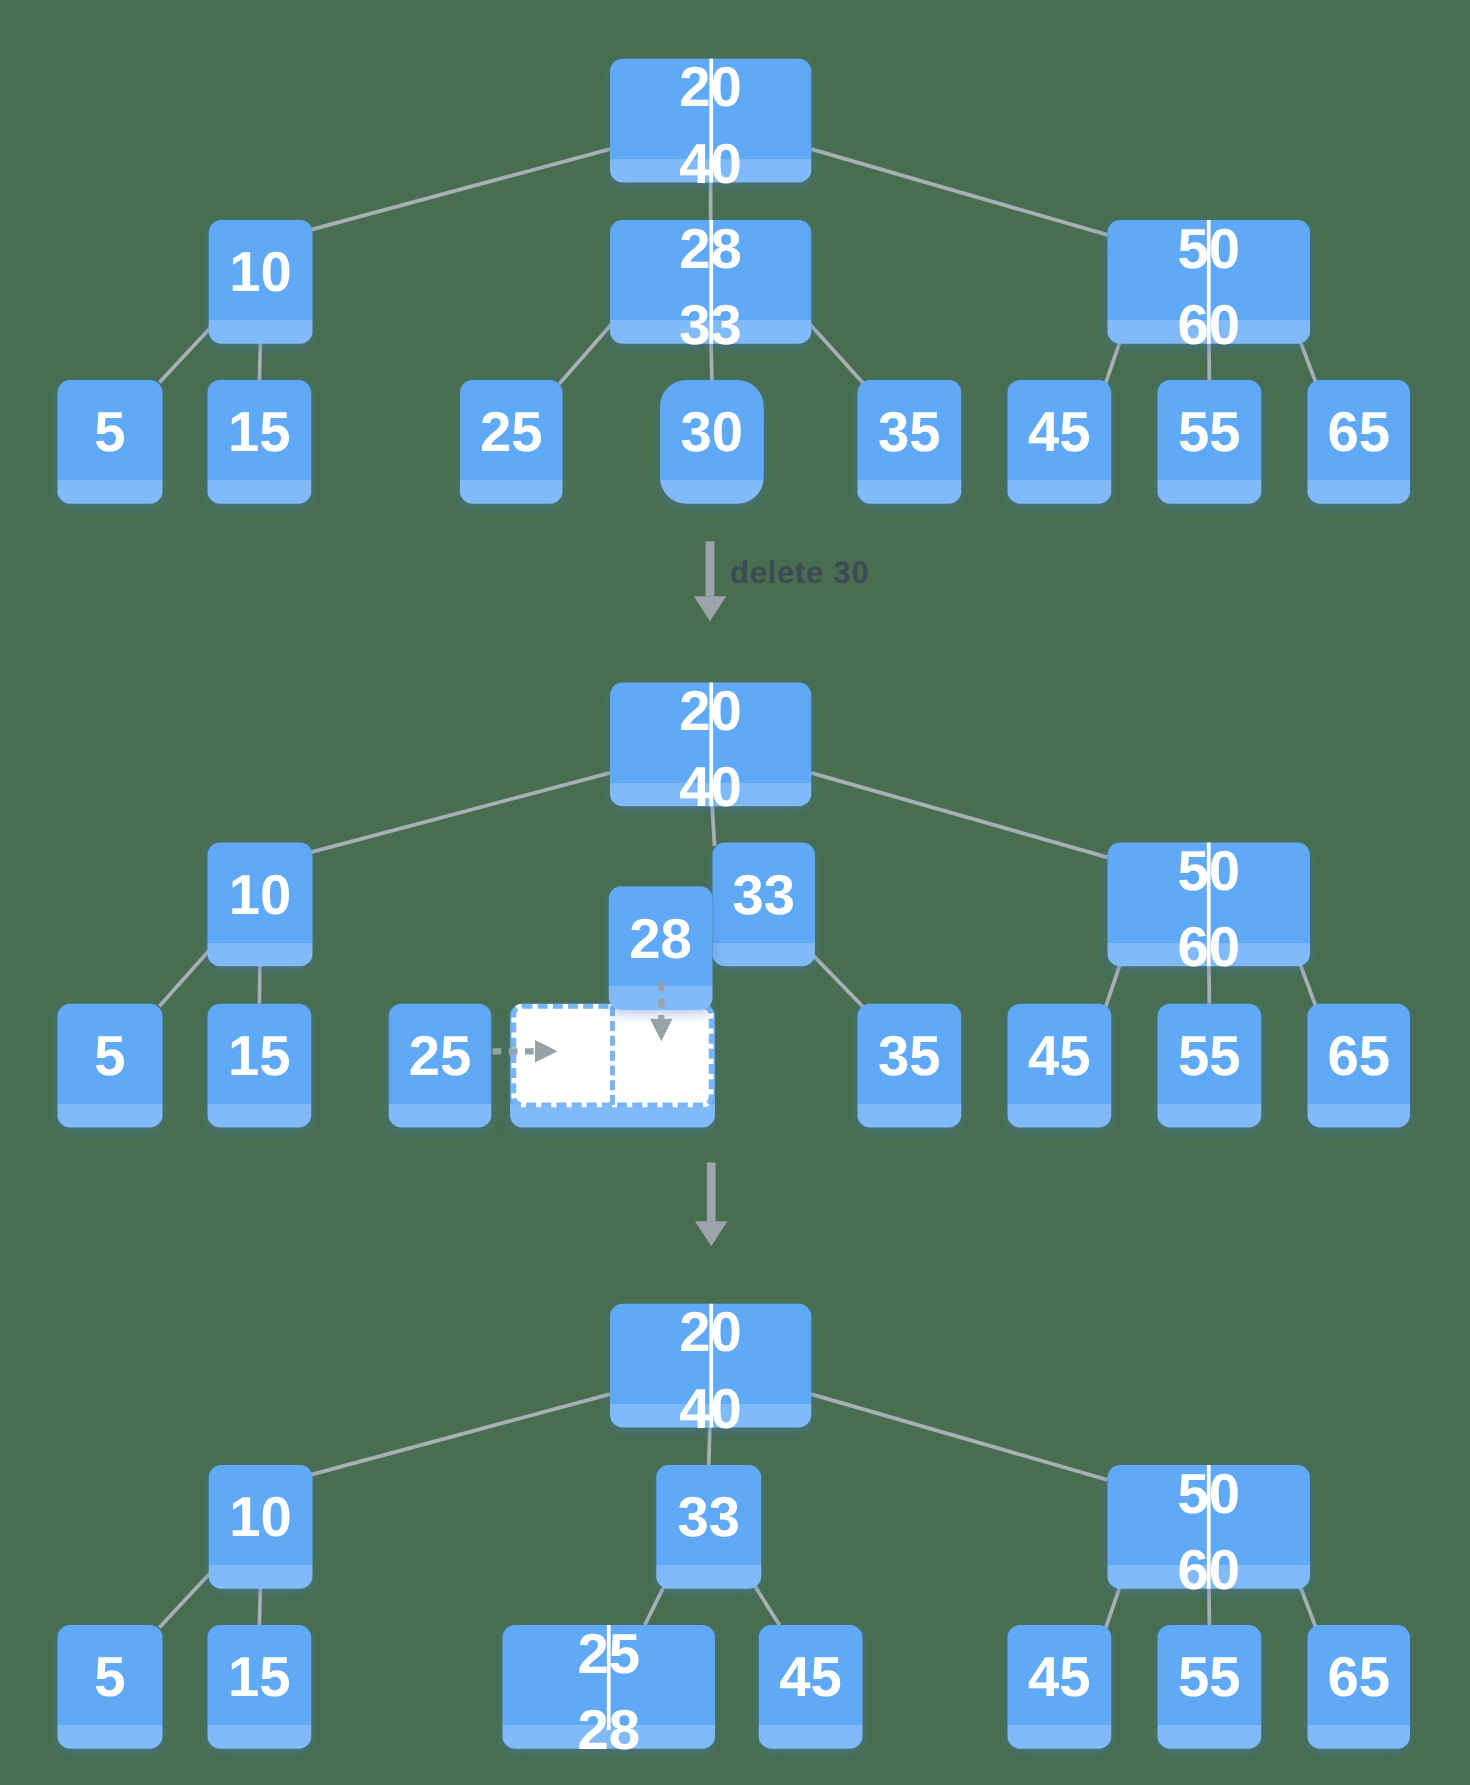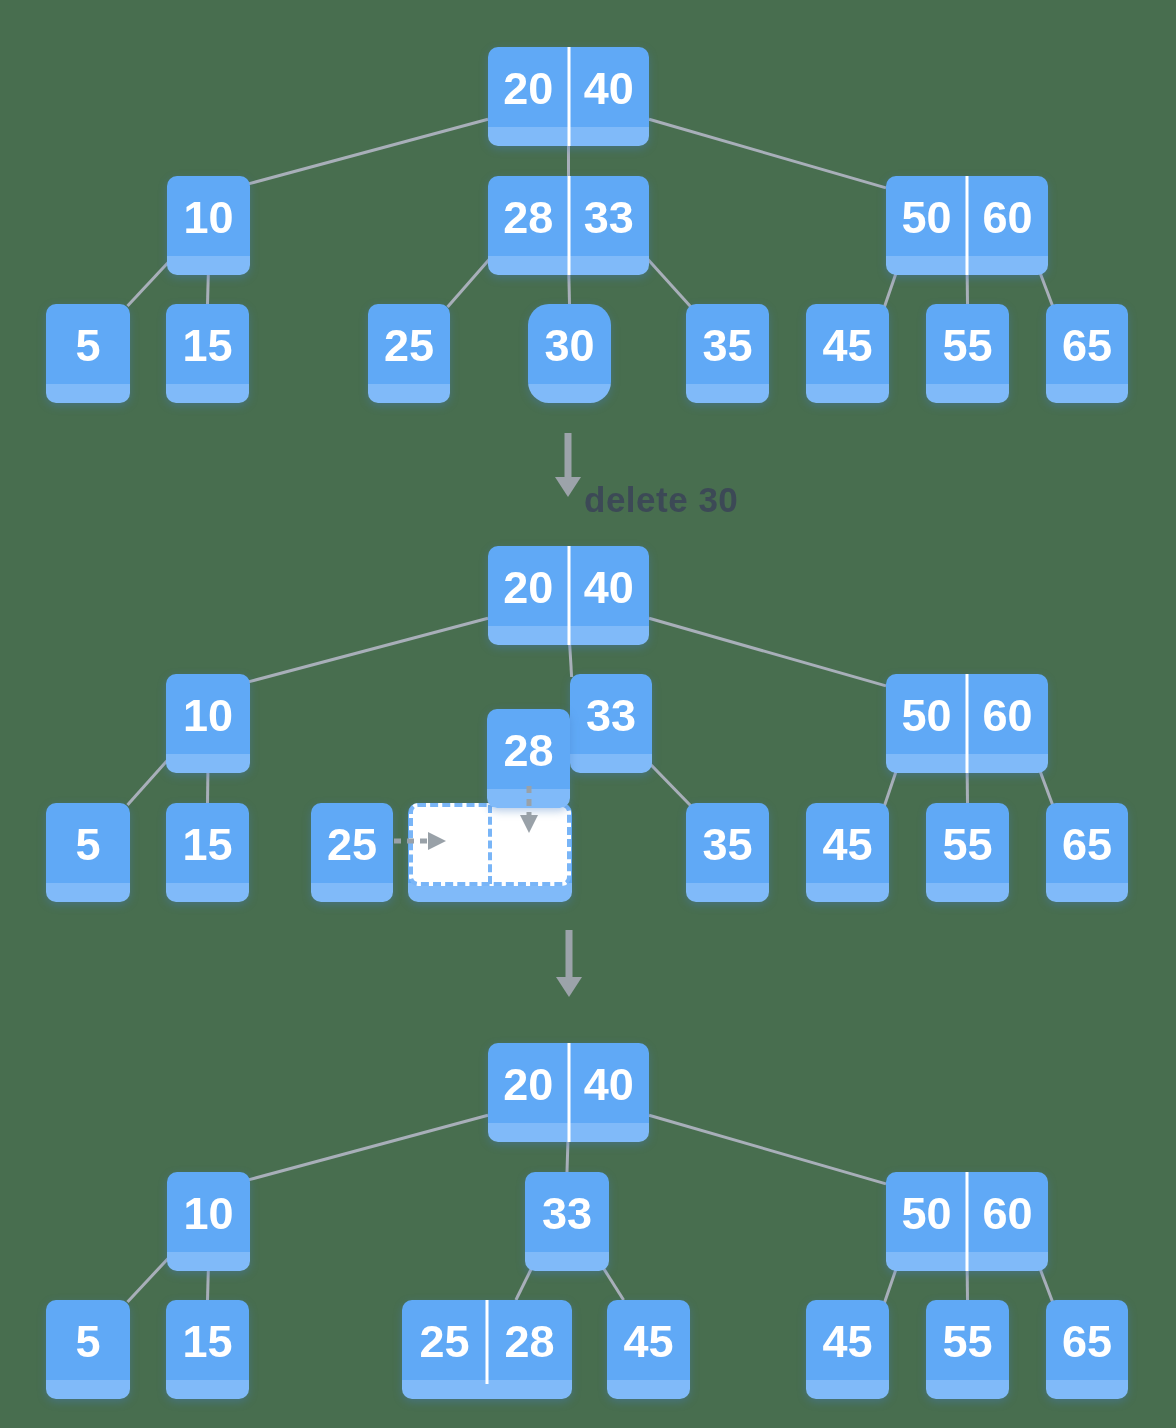--- a/index.html
+++ b/index.html
@@ -5,20 +5,21 @@
   html,body{margin:0;padding:0;background:#486E4F;}
   .canvas{
     position:relative;width:1176px;height:1428px;overflow:hidden;
     font-family:"Liberation Sans",sans-serif;
   }
   .layer{position:absolute;left:0;top:0;width:1176px;height:1428px;pointer-events:none;}
   .node{
     position:absolute;border-radius:10px;display:flex;
     background:linear-gradient(to bottom,var(--node-fill,#60A9F6) 0,var(--node-fill,#60A9F6) 81%,var(--node-lip,#80BAF9) 81%,var(--node-lip,#80BAF9) 100%);
     box-shadow:0 3px 9px rgba(70,125,195,.40);
+    flex-direction:column;
   }
   .cell{
     flex:1 1 0;display:flex;align-items:center;justify-content:center;
     padding-bottom:16px;color:var(--node-text,#FFFFFF);
     font-size:45px;font-weight:700;line-height:1;
   }
   .divider{
     position:absolute;left:50%;top:0;bottom:0;width:3px;
     transform:translateX(-50%);background:var(--node-divider,#FFFFFF);
   }
@@ -28,21 +29,21 @@
     background:var(--empty-fill,#FFFFFF);
     border:4px dashed var(--empty-border,#79B5F7);border-radius:9px;
   }
   .empty-divider{
     position:absolute;left:50%;top:-2px;bottom:-2px;width:0;
     transform:translateX(-50%);
     border-left:4px dashed var(--empty-border,#79B5F7);
   }
   .step-label{
     position:absolute;left:584px;top:444px;
-    color:var(--label-text,#3C4956);font-size:35px;font-weight:700;letter-spacing:.5px;margin-top:36px;
+    color:var(--label-text,#3C4956);font-size:25px;font-weight:700;letter-spacing:.5px;
   }
 </style>
 </head>
 <body style="background: rgb(72, 110, 79);">
 
 <div class="canvas" id="canvas" style="background: rgb(72, 110, 79); --node-fill: #60A9F6; --node-lip: #80BAF9; --node-text: #FFFFFF; --node-divider: #FFFFFF; --empty-fill: #FFFFFF; --empty-border: #79B5F7; --label-text: #3C4956;">
   <svg class="layer" id="edges-layer">
       <line x1="488" y1="119.27" x2="248.34" y2="183.92" stroke="#A8AFB9" stroke-width="3"></line>
       <line x1="568.5" y1="126.2" x2="568.5" y2="176" stroke="#A8AFB9" stroke-width="3"></line>
       <line x1="649" y1="119.27" x2="886" y2="187.88" stroke="#A8AFB9" stroke-width="3"></line>

